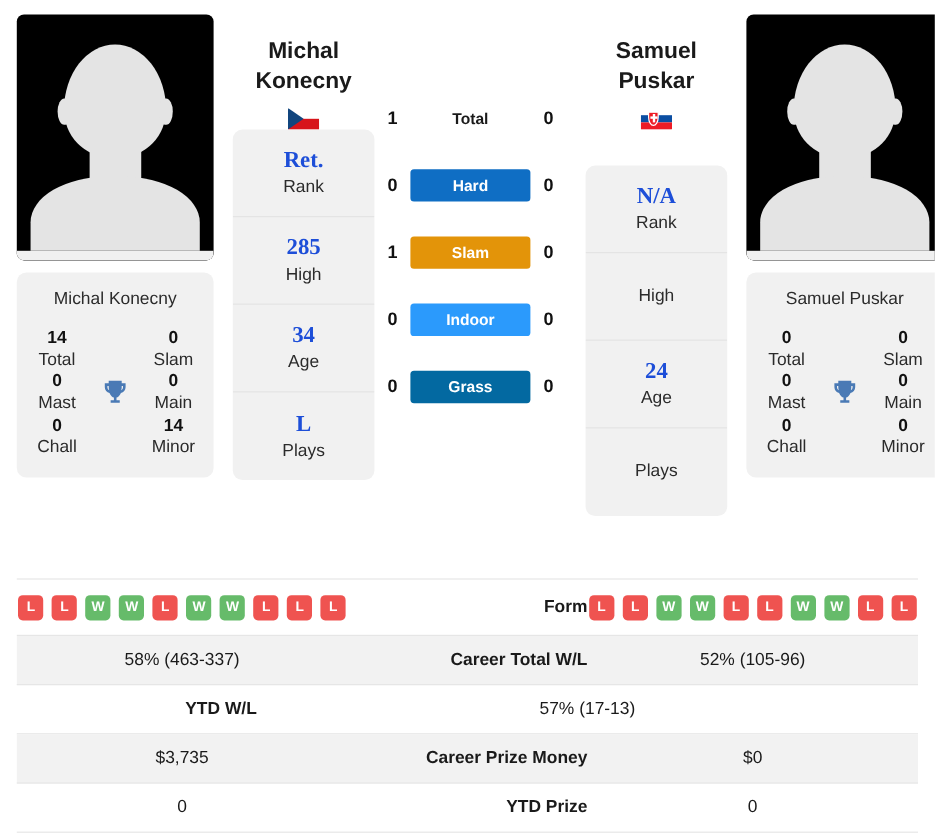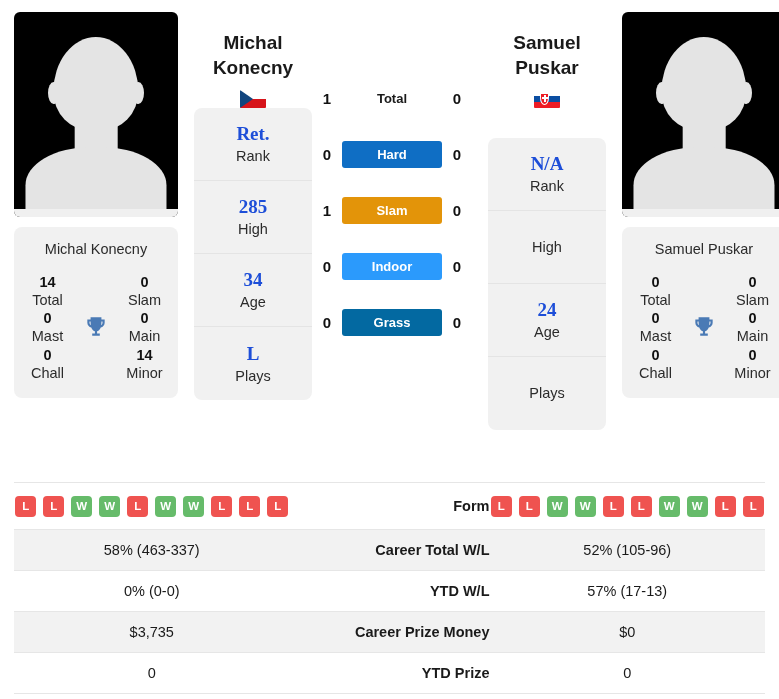--- a/index.html
+++ b/index.html
@@ -536,21 +536,20 @@
     </div>
   </div>
 
   <div class="srow alt">
     <div class="left">58% (463-337)</div>
     <div class="center">Career Total W/L</div>
     <div class="right">52% (105-96)</div>
   </div>
 
   <div class="srow">
-    <div class="left">0% (0-0)</div>
     <div class="center">YTD W/L</div>
     <div class="right">57% (17-13)</div>
   </div>
 
   <div class="srow alt">
     <div class="left">$3,735</div>
     <div class="center">Career Prize Money</div>
     <div class="right">$0</div>
   </div>
 

